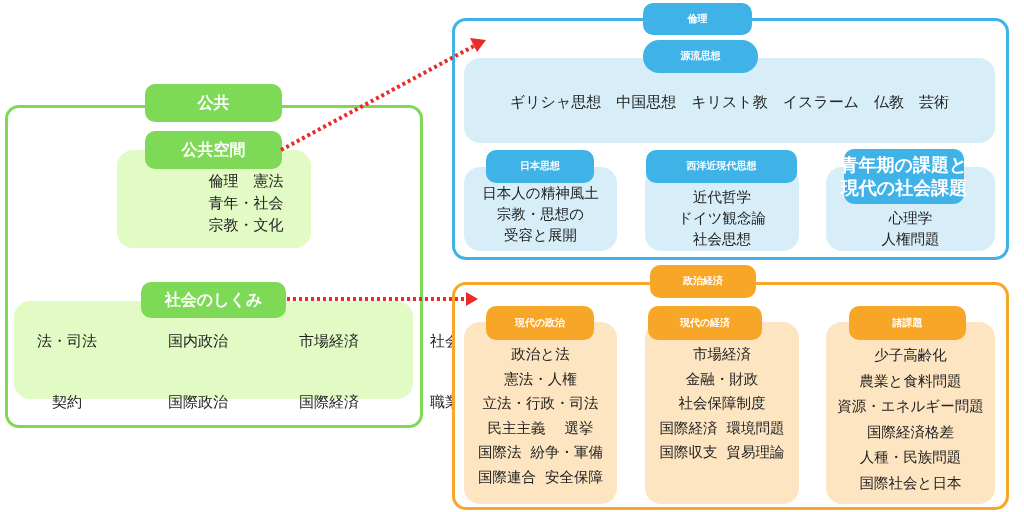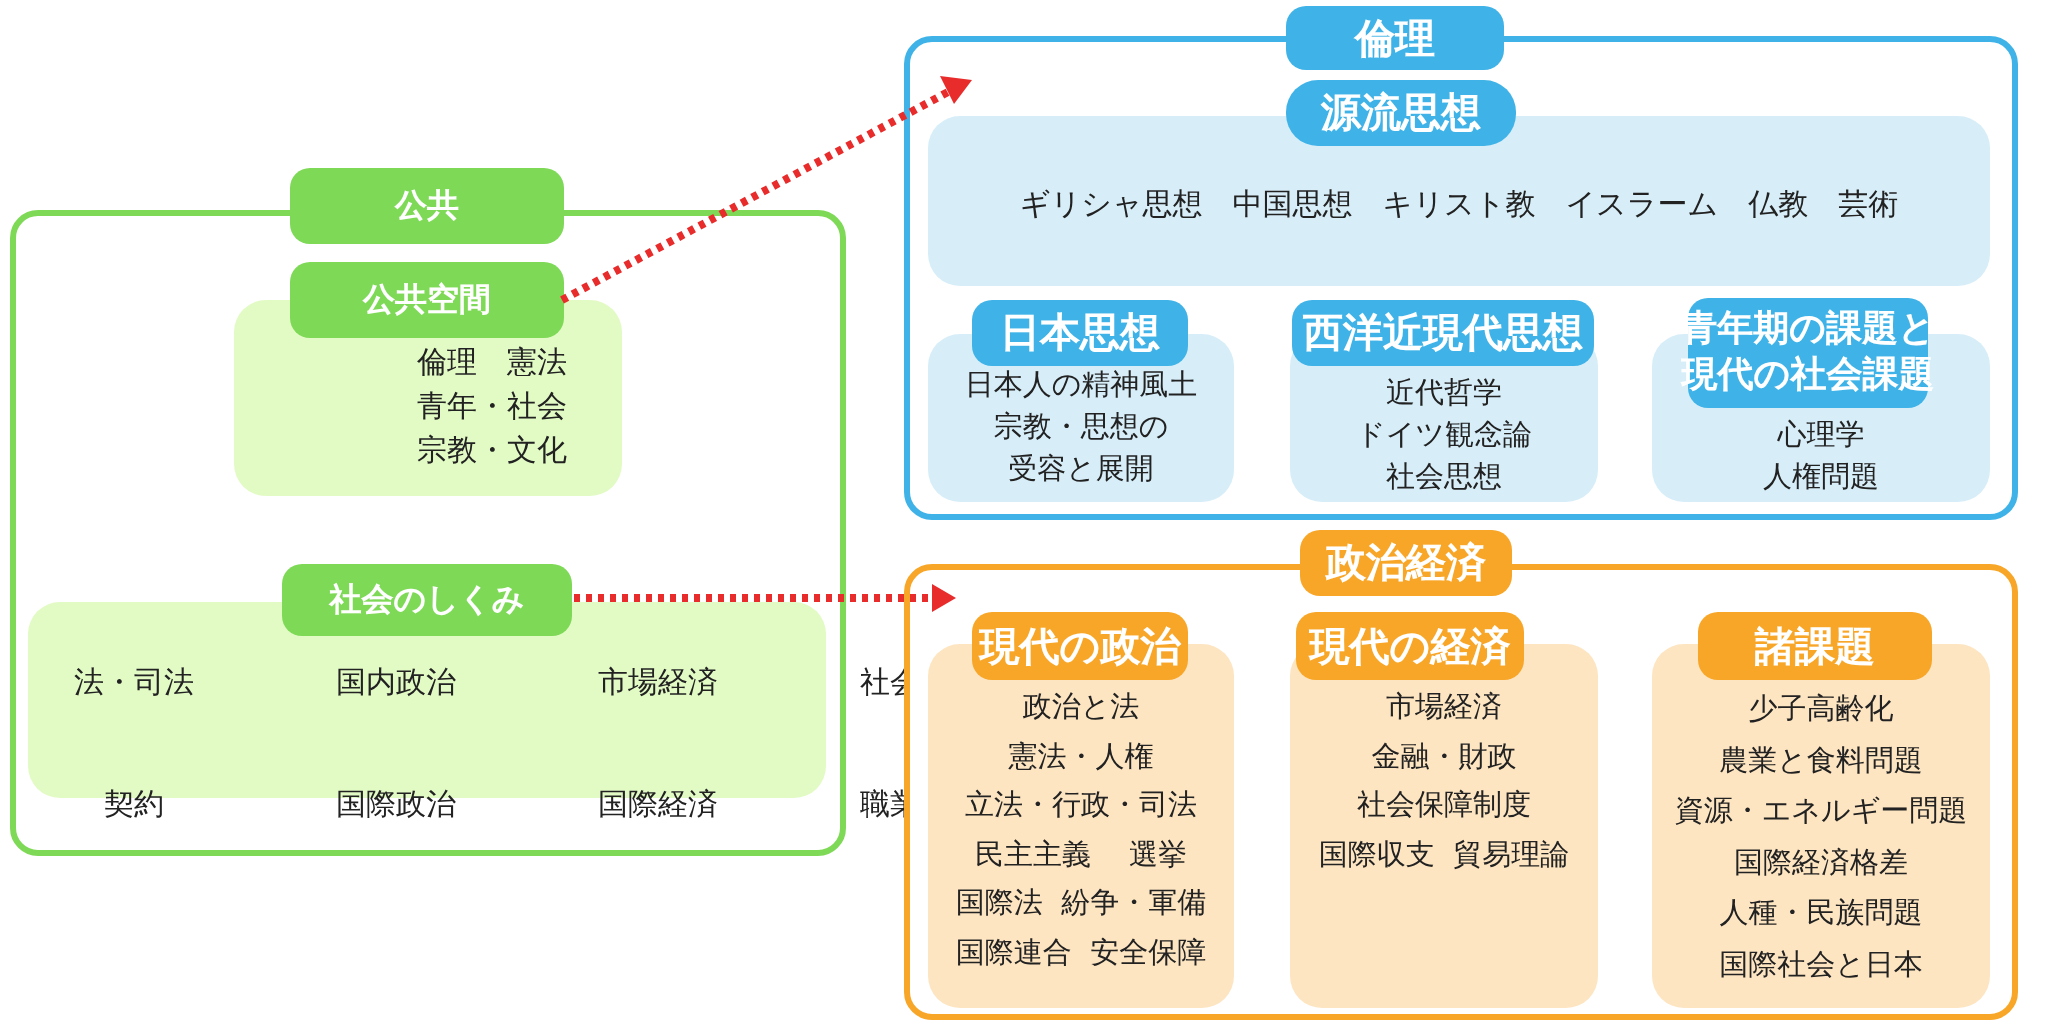--- a/index.html
+++ b/index.html
@@ -2,21 +2,21 @@
 <html><head>
 <meta charset="utf-8">
 <style>
   html,body{margin:0;padding:0;background:#fff;}
   body{width:1024px;height:512px;position:relative;overflow:hidden;font-family:"DejaVu Sans",sans-serif;color:#222;}
   .abs{position:absolute;box-sizing:border-box;}
   .frame{border-radius:14px;background:#fff;}
   .green-frame{border:3px solid #7ed957;}
   .blue-frame{border:3px solid #3fb3e8;}
   .orange-frame{border:3px solid #f8a628;}
-  .pill{display:flex;align-items:center;justify-content:center;color:#fff;font-weight:bold;font-size:20px;border-radius:10px;text-align:center;line-height:1.25;}
+  .pill{display:flex;align-items:center;justify-content:center;color:#fff;font-weight:bold;font-size:10px;border-radius:10px;text-align:center;line-height:1.25;}
   .pill.green{background:#7ed957;}
   .pill.blue{background:#3fb3e8;}
   .pill.orange{background:#f8a628;}
   .panel{border-radius:16px;}
   .panel.green{background:#e2fbc4;}
   .panel.blue{background:#d7eef9;}
   .panel.orange{background:#fde5c2;}
   .lines{display:flex;flex-direction:column;align-items:center;font-size:14.5px;line-height:21px;white-space:pre;}
   .grid4{display:grid;grid-template-columns:repeat(4,98px);justify-items:center;font-size:15px;line-height:28px;}
   svg.overlay{position:absolute;left:0;top:0;}
@@ -94,20 +94,21 @@
   <span>国際法  紛争・軍備</span>
   <span>国際連合  安全保障</span>
 </div>
 
 <div class="abs panel orange" style="left:645px;top:322px;width:154px;height:182px;"></div>
 <div class="abs pill orange" style="left:648px;top:306px;width:114px;height:34px;">現代の経済</div>
 <div class="abs lines" style="left:645px;top:342px;width:154px;line-height:24.5px;">
   <span>市場経済</span>
   <span>金融・財政</span>
   <span>社会保障制度</span>
+  <span>国際経済  環境問題</span>
   <span>国際収支  貿易理論</span>
 </div>
 
 <div class="abs panel orange" style="left:826px;top:322px;width:169px;height:182px;"></div>
 <div class="abs pill orange" style="left:849px;top:306px;width:117px;height:34px;">諸課題</div>
 <div class="abs lines" style="left:826px;top:343px;width:169px;line-height:25.5px;">
   <span>少子高齢化</span>
   <span>農業と食料問題</span>
   <span>資源・エネルギー問題</span>
   <span>国際経済格差</span>

